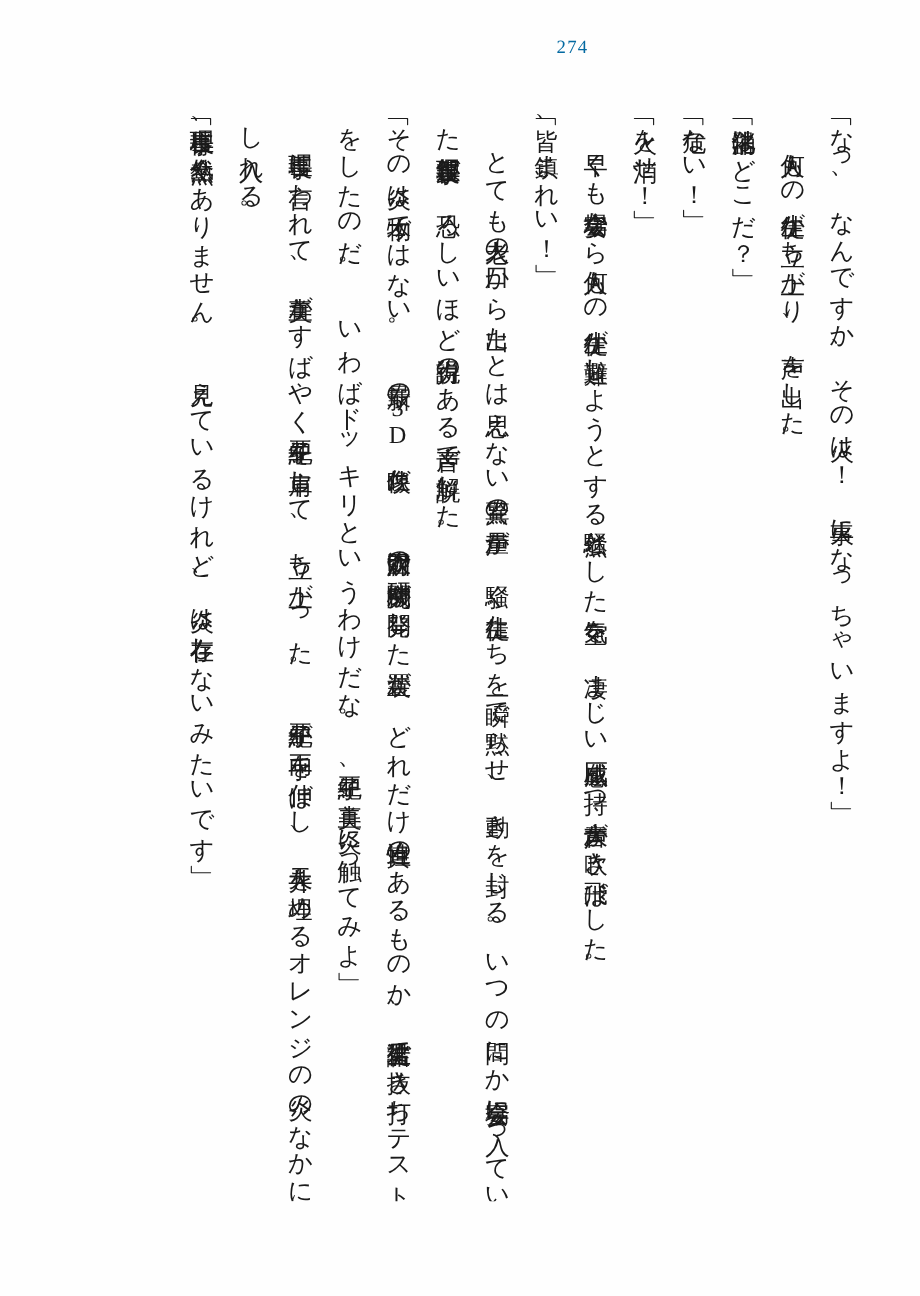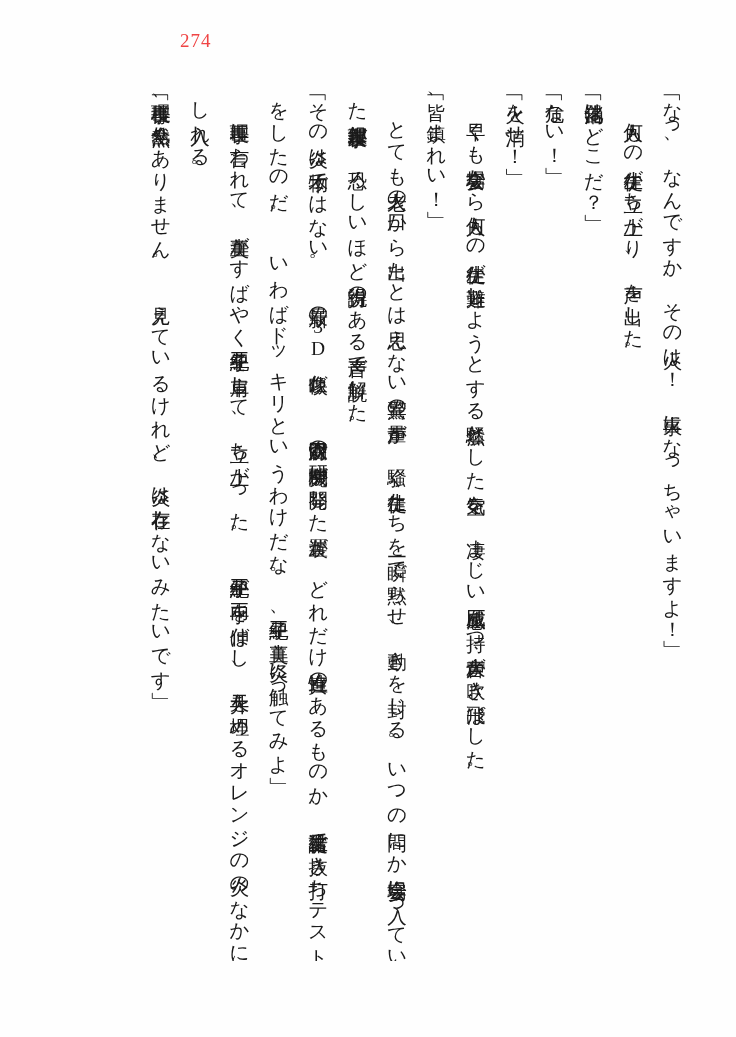--- a/index.html
+++ b/index.html
@@ -21,23 +21,24 @@
     inset: 0;
     background: #fefefe;
   }
 
   
   #page-number {
     position: absolute;
     top: 30px;
     left: 0;
     width: 100%;
-    font-size: 19px;
+    text-align: center;
+    font-size: 15px;
     letter-spacing: 1px;
-    color: #ef4444;
+    color: #0369a1;
   }
   #page-number .num {
     display: inline-block;
     margin-left: 180px;
   }
 
   
   #text-body {
     position: absolute;
     top: 88px;

